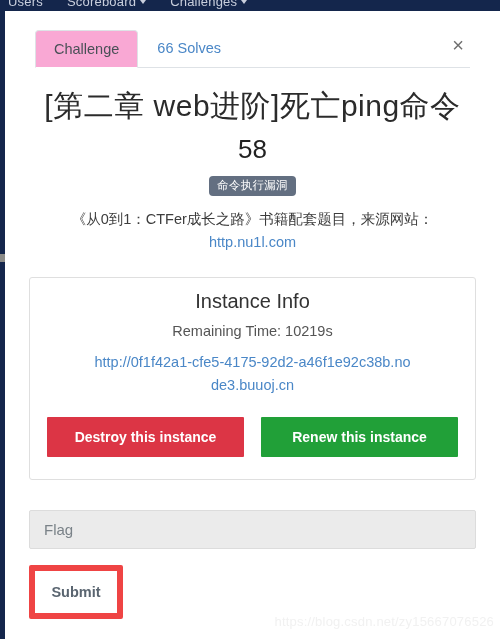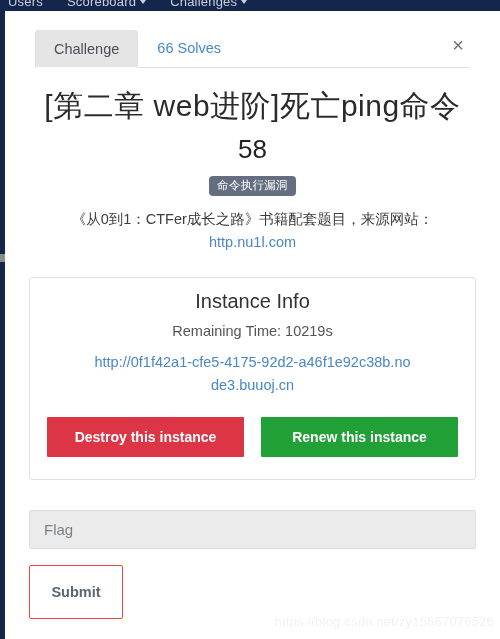--- a/index.html
+++ b/index.html
@@ -68,21 +68,21 @@
     margin: 0 8px 0 8px;
   }
   .tab {
     padding: 10px 18px 9px 18px;
     font-size: 14.5px;
     line-height: 1.2;
     cursor: pointer;
   }
   .tab.active {
     color: #495057;
-    background: #e5e5e5;
+    background: #f9a8d4;
     border: 1px solid #dee2e6;
     border-bottom: 1px solid #fff;
     border-radius: 4px 4px 0 0;
     margin-bottom: -1px;
   }
   .tab.link {
     color: #4a87c7;
     border: 1px solid transparent;
   }
   .close-btn {
@@ -199,21 +199,21 @@
     color: #555;
     font-family: "Liberation Sans", sans-serif;
     outline: none;
     height: 54px;
   }
   .flag-input::placeholder { color: #7a8288; }
   .submit-btn {
     width: 94px;
     height: 54px;
     background: #ffffff;
-    border: 1px solid #ef4444;
+    border: 6px solid #ef4444;
     border-radius: 2px;
     color: #5a6570;
     font-size: 14.5px;
     font-weight: bold;
     cursor: pointer;
     font-family: "Liberation Sans", sans-serif;
   }
 
   
   .watermark {

